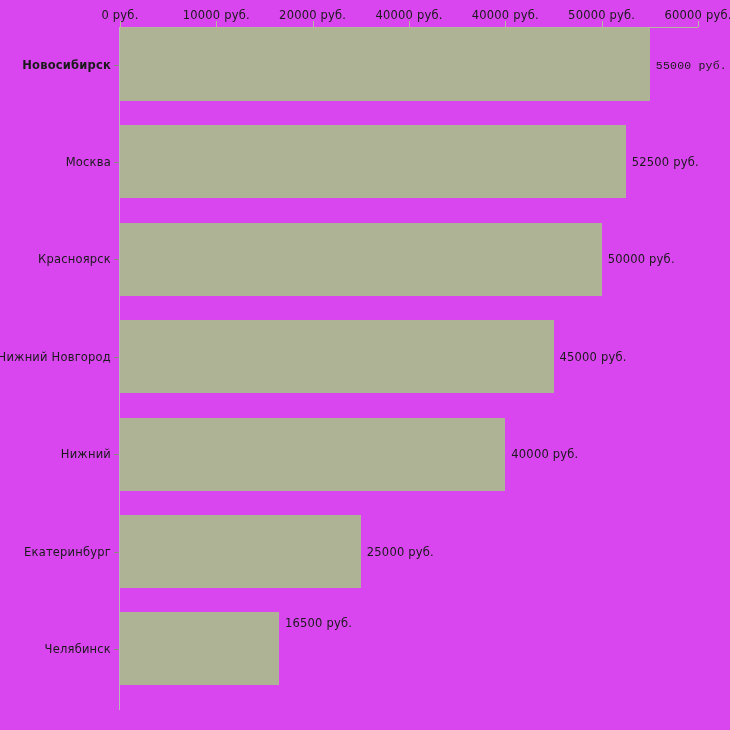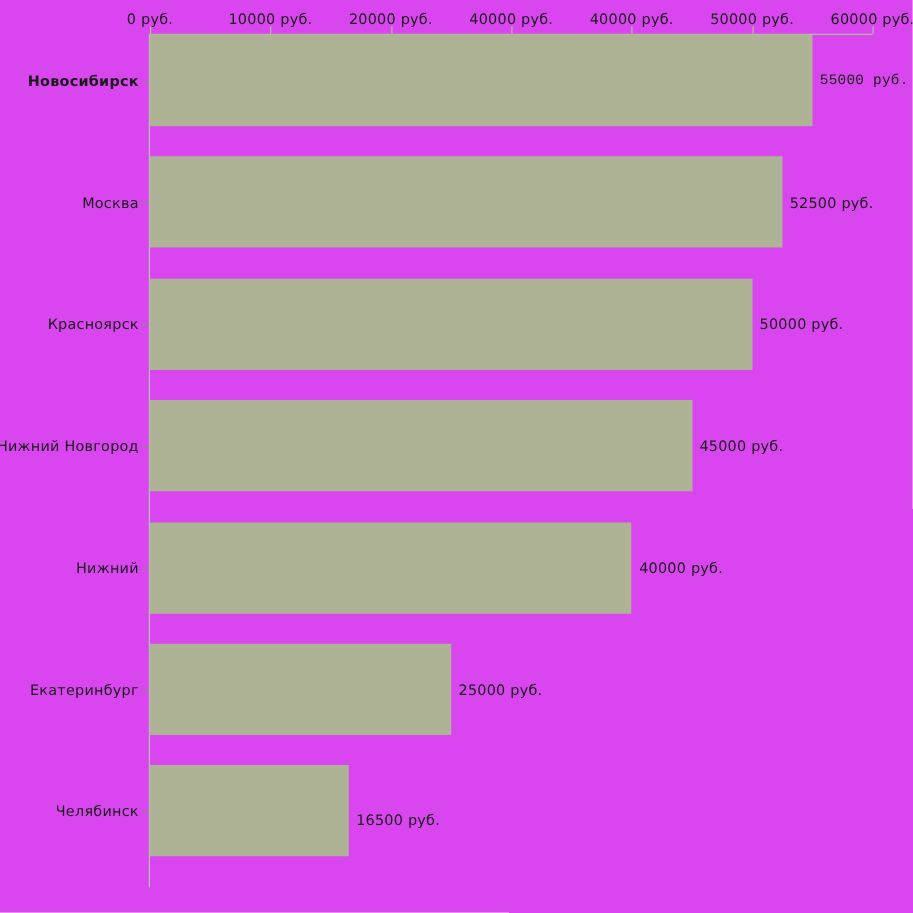--- a/index.html
+++ b/index.html
@@ -140,16 +140,16 @@
       <div class="bar-value" style="left: 631.75px; top: 161.9px;">52500 руб.</div>
       <div class="bar" title="Красноярск: 50000 руб." style="top: 222.8px; width: 481.667px; height: 73px; background: rgb(174, 179, 149);"></div>
       <div class="bar-value" style="left: 607.667px; top: 259.3px;">50000 руб.</div>
       <div class="bar" title="Нижний Новгород: 45000 руб." style="top: 320.2px; width: 433.5px; height: 73px; background: rgb(174, 179, 149);"></div>
       <div class="bar-value" style="left: 559.5px; top: 356.7px;">45000 руб.</div>
       <div class="bar" title="Пермь: 40000 руб." style="top: 417.6px; width: 385.333px; height: 73px; background: rgb(174, 179, 149);"></div>
       <div class="bar-value" style="left: 511.333px; top: 454.1px;">40000 руб.</div>
       <div class="bar" title="Екатеринбург: 25000 руб." style="top: 515px; width: 240.833px; height: 73px; background: rgb(174, 179, 149);"></div>
       <div class="bar-value" style="left: 366.833px; top: 551.5px;">25000 руб.</div>
       <div class="bar" title="Челябинск: 16500 руб." style="top: 612.4px; width: 158.95px; height: 73px; background: rgb(174, 179, 149);"></div>
-      <div class="bar-value" style="left: 284.95px; top: 656px; text-align: right;">16500 руб.</div>
+      <div class="bar-value" style="left: 284.95px; top: 623px; text-align: right;">16500 руб.</div>
     </div>
 
 </div>
 
 </body></html>

